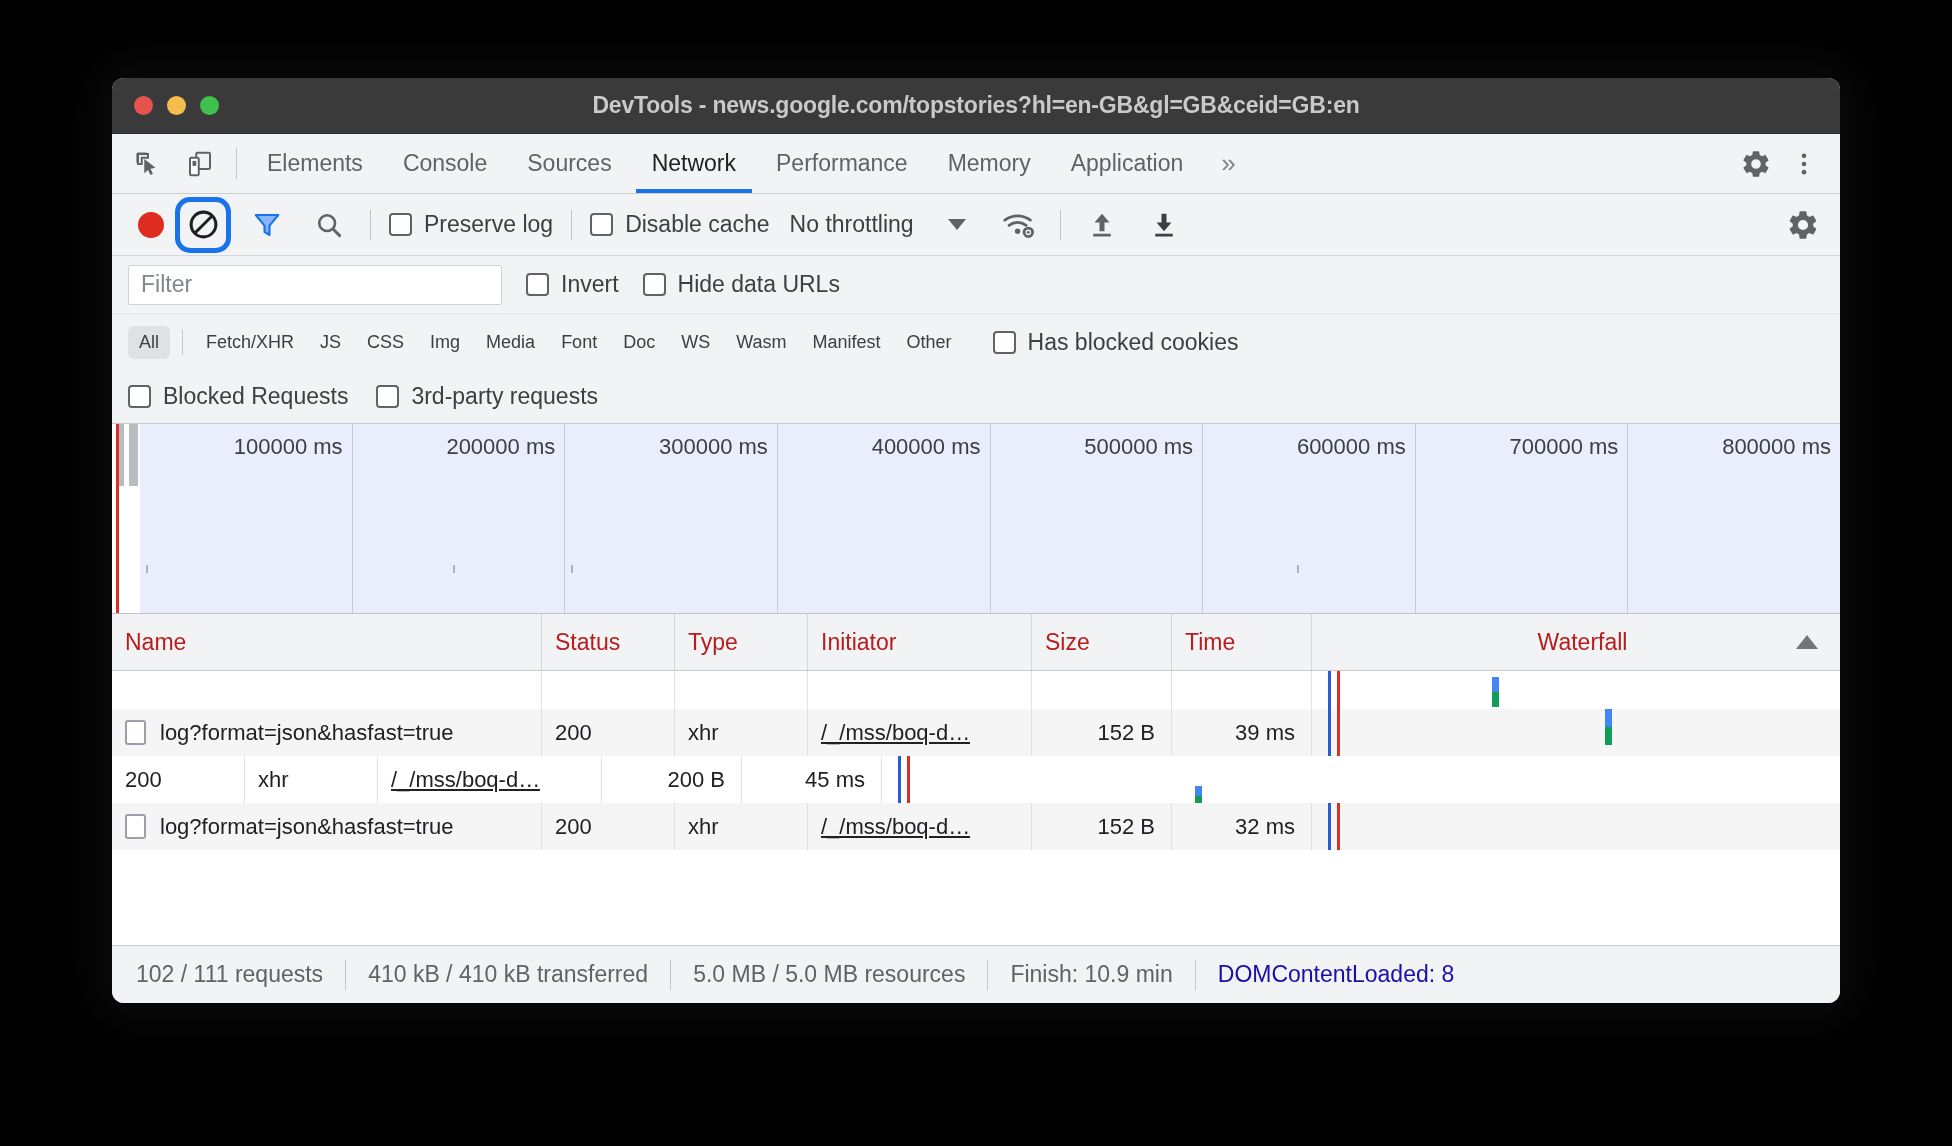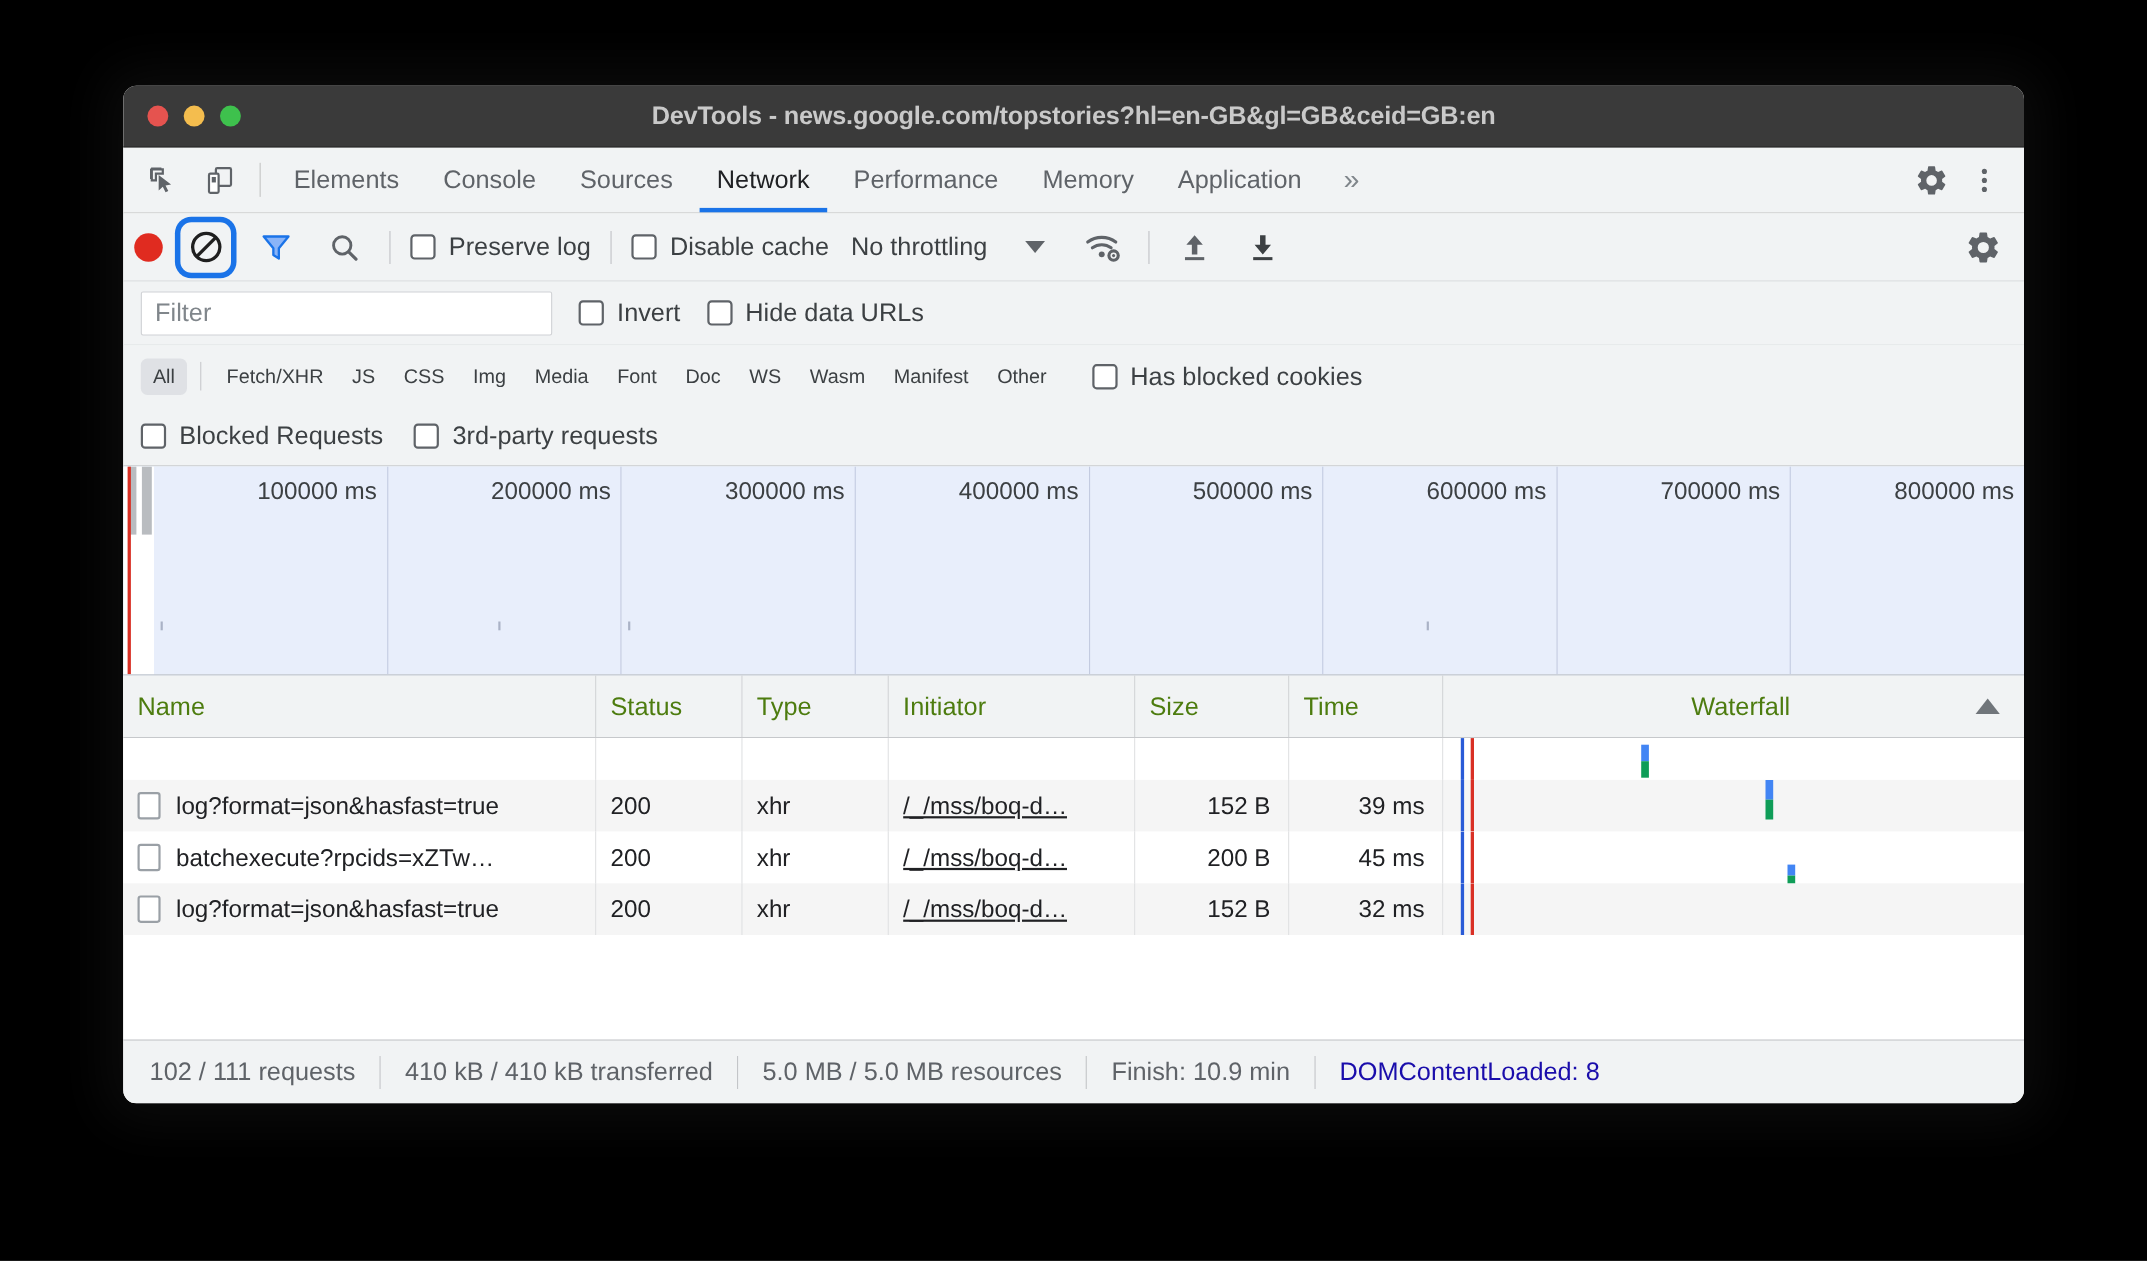--- a/index.html
+++ b/index.html
@@ -125,20 +125,21 @@
     padding-right: 14px;
   }
 
   
   .net-toolbar {
     height: 62px;
     background: #f1f3f4;
     border-bottom: 1px solid #d5d7da;
     display: flex;
     align-items: center;
+    padding-left: 16px;
     gap: 6px;
     flex: 0 0 auto;
   }
   .tbtn {
     width: 46px; height: 46px;
     display: flex; align-items: center; justify-content: center;
     border-radius: 6px;
     position: relative;
   }
   .tbtn.focused {
@@ -307,21 +308,21 @@
     display: flex;
     height: 57px;
     background: #f1f3f4;
     border-bottom: 1px solid #c6c8cb;
     flex: 0 0 auto;
   }
   .th {
     display: flex;
     align-items: center;
     font-size: 23px;
-    color: #4d7c0f;
+    color: #b91c1c;
     padding-left: 13px;
     border-right: 1px solid #d3d5d8;
     position: relative;
     white-space: nowrap;
   }
   .th.waterfall { border-right: none; justify-content: center; }
   .sort-arrow {
     position: absolute;
     right: 22px;
     width: 0; height: 0;
@@ -682,24 +683,20 @@
               <div class="wf-red-line" style="left:25px"></div>
               <div class="wf-mark" style="left:293px; top:0px; height:36px">
                   <div class="top"></div>
                   <div class="bot"></div>
                 </div>
             </div>
           </div>
         </div>
 
         <div class="trow even">
-          <div class="td" style="width:430px">
-            <div class="row-cb"></div>
-            <span>batchexecute?rpcids=xZTw…</span>
-          </div>
           <div class="td" style="width:133px">200</div>
           <div class="td" style="width:133px">xhr</div>
           <div class="td" style="width:224px">
             <span class="init-link">/_/mss/boq-d…</span>
           </div>
           <div class="td num" style="width:140px">200 B</div>
           <div class="td num" style="width:140px">45 ms</div>
           <div class="td waterfall" style="flex:1 1 auto">
             <div class="wf-area">
               <div class="wf-blue-line" style="left:16px"></div>

